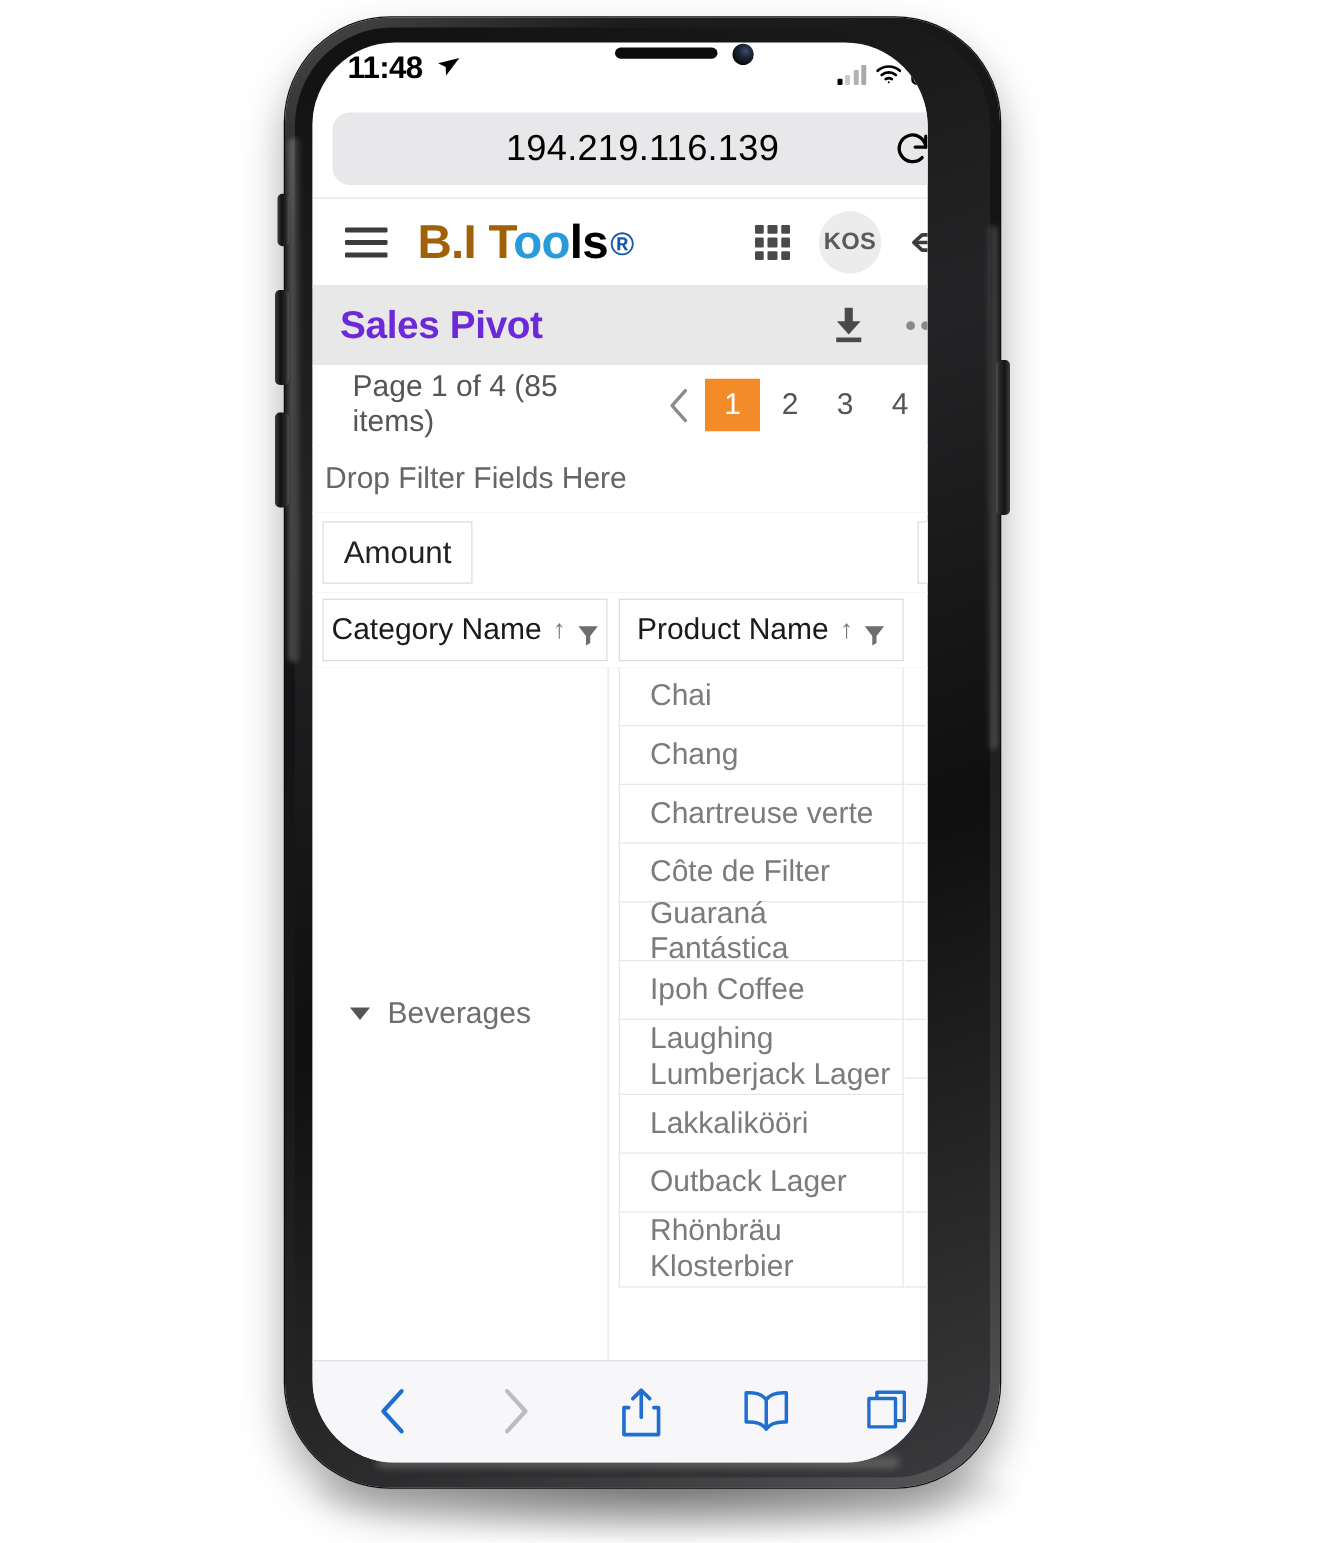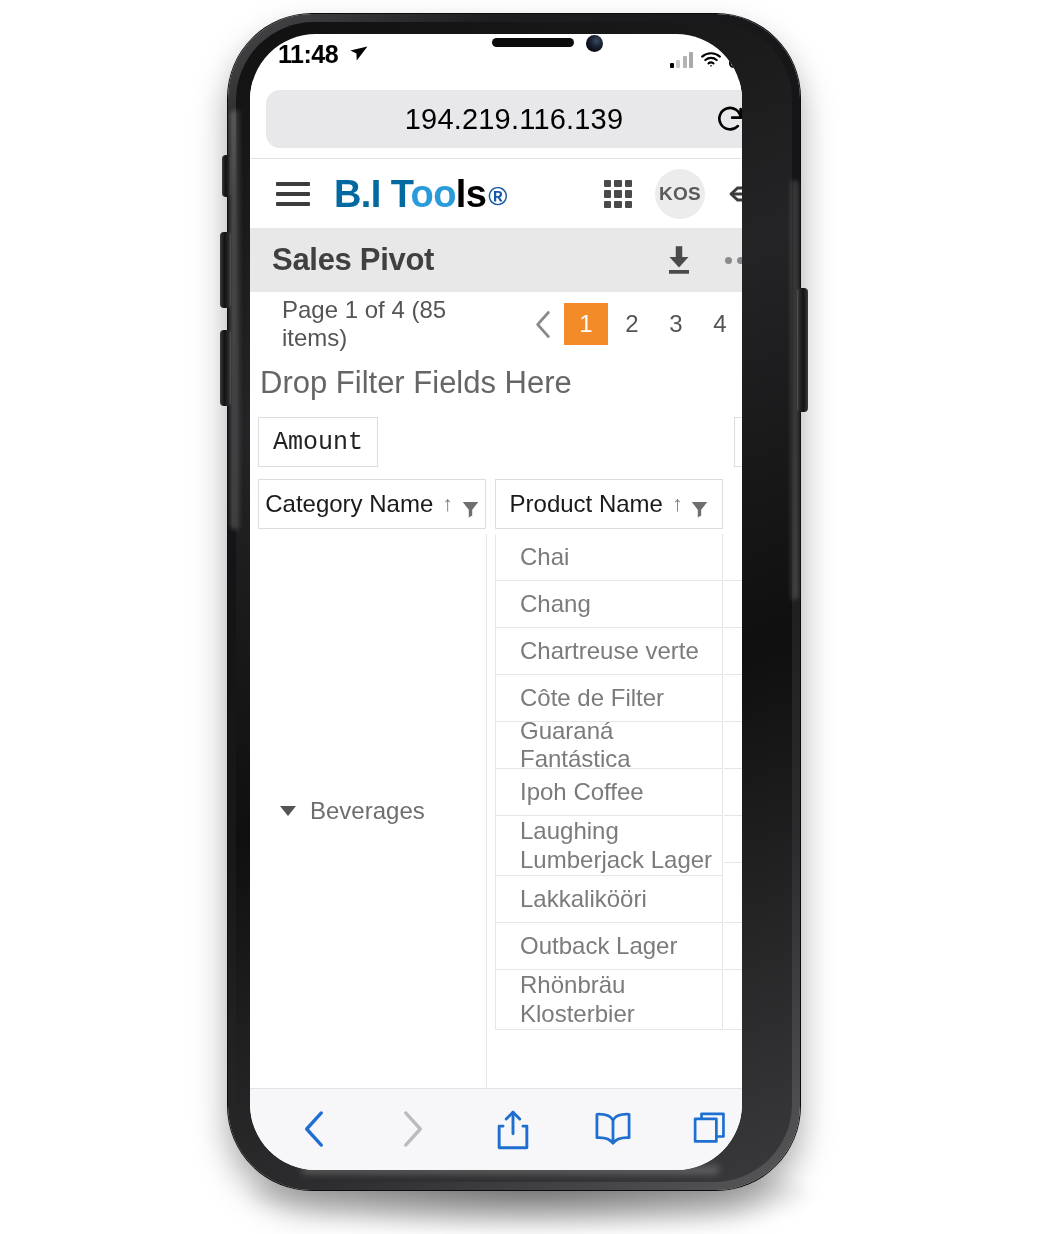--- a/index.html
+++ b/index.html
@@ -223,21 +223,21 @@
   
   .pivot-title {
     position: absolute; left: 0; top: 194px;
     width: 528px; height: 64px;
     background: #e8e8e8;
     border-bottom: 1px solid #d8d8d8;
     display: flex; align-items: center;
   }
   .pivot-title h1 {
     margin: 0 0 0 22px;
-    font-size: 31px; font-weight: bold; color: #404040; letter-spacing: -0.3px;
+    font-size: 31px; font-weight: bold; color: #6d28d9; letter-spacing: -0.3px;
   }
   .pt-actions { margin-left: auto; margin-right: 22px; display: flex; align-items: center; gap: 32px; }
   .dl-icon { width: 28px; height: 30px; color: #4a4a4a; }
   .dots { display: flex; gap: 5px; }
   .dots i { width: 7px; height: 7px; border-radius: 50%; background: #8a8a8a; display: block; }
 
   
   .pager {
     position: absolute; left: 0; top: 258px;
     width: 528px; height: 64px;
@@ -263,34 +263,34 @@
   .pg-num.active { background: #f28b28; color: #fff; padding: 7px 11px; }
 
   
   .drop-filter {
     position: absolute; left: 0; top: 322px;
     width: 528px; height: 54px;
     background: #fff;
     border-bottom: 1px solid #e0e0e0;
     display: flex; align-items: center;
   }
-  .drop-filter span { margin-left: 10px; font-size: 31px; color: #666; }
+  .drop-filter span { margin-left: 10px; font-size: 24px; color: #666; }
 
   
   .field-row {
     position: absolute; left: 0; top: 376px;
     width: 528px; height: 64px;
     background: #fff;
     border-bottom: 1px solid #e0e0e0;
   }
   .field-chip {
     position: absolute; top: 7px;
     height: 48px; border: 1px solid #ddd; background: #fff;
     display: flex; align-items: center; justify-content: center;
-    font-size: 25px; color: #222; font-family: Liberation Mono, monospace;
+    font-size: 25px; color: #222;
   }
   .field-amount { left: 8px; width: 118px; }
   .field-order  { left: 484px; width: 110px; justify-content: flex-start; padding-left: 14px; }
 
   
   .pivot-head {
     position: absolute; left: 0; top: 440px;
     width: 528px; height: 60px;
     background: #fff;
     border-bottom: 1px solid #e0e0e0;
@@ -426,21 +426,21 @@
       </div>
     </div>
 
     <div class="app-header">
       <div class="hamburger">
         <span></span>
           <span></span>
           <span></span>
       </div>
       <div class="brand">
-        <span class="b1" style="color: #0369a1;">B.I T</span><span class="b2" style="color: rgb(42, 155, 218);">oo</span><span class="b3" style="color: #000000;">ls</span><span class="reg" style="color: rgb(21, 89, 168);">®</span>
+        <span class="b1" style="color: #a16207;">B.I T</span><span class="b2" style="color: rgb(42, 155, 218);">oo</span><span class="b3" style="color: #000000;">ls</span><span class="reg" style="color: rgb(21, 89, 168);">®</span>
       </div>
       <div class="hdr-right">
         <div class="grid-icon">
           <i></i>
             <i></i>
             <i></i>
             <i></i>
             <i></i>
             <i></i>
             <i></i>

